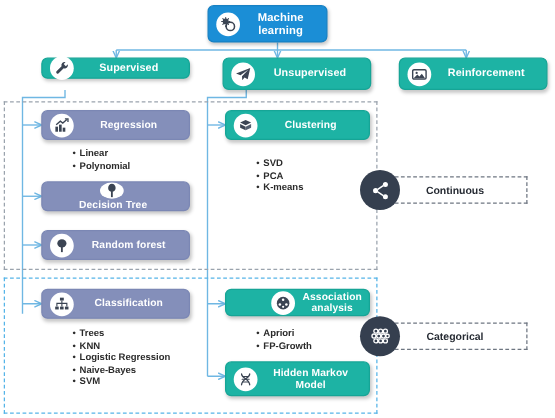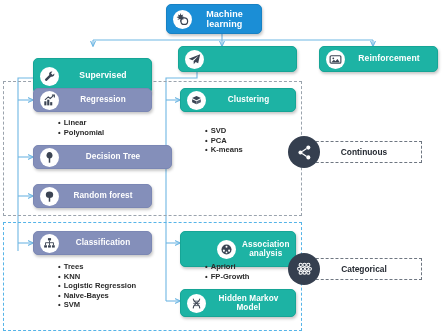--- a/index.html
+++ b/index.html
@@ -116,35 +116,36 @@
     <span class="badge">
       <svg width="13" height="13" viewBox="0 0 16 16">
         <circle cx="10.2" cy="10" r="4.1" fill="none" stroke="#3b4453" stroke-width="1.5"></circle>
         <circle cx="5.6" cy="5.2" r="2.9" fill="#3b4453"></circle>
         <path d="M5.6 1.2v1M5.6 9.2v1M1.6 5.2h1M8.6 5.2h1M2.8 2.4l.7.7M7.7 7.3l.7.7M8.4 2.4l-.7.7M3.5 7.3l-.7.7" stroke="#3b4453" stroke-width="1.1" stroke-linecap="round"></path>
       </svg>
     </span>
     <span class="label">Machine learning</span>
   </div>
 
-  <div class="node n-teal" style="left:33px;top:46px;width:119px;height:36px;font-size:8.6px;margin-top:12px;">
+  <div class="node n-teal" style="left:33px;top:46px;width:119px;height:17px;font-size:8.6px;">
     <span class="badge">
       <svg width="13" height="13" viewBox="0 0 16 16">
         <path d="M11.6 2.1a3.1 3.1 0 0 0-3.9 4L3 10.8a1.5 1.5 0 1 0 2.1 2.1l4.7-4.7a3.1 3.1 0 0 0 4-3.9L11.9 6.1 9.8 4l1.8-1.9z" fill="#3b4453"></path>
       </svg>
     </span>
     <span class="label">Supervised</span>
   </div>
 
   <div class="node n-teal" style="left:178px;top:46px;width:119px;height:26px;font-size:8.6px;">
     <span class="badge">
       <svg width="13" height="13" viewBox="0 0 16 16">
         <path d="M15 1.6 1 7.1l4.4 1.7L13 3.4 6.9 9.8l.2 4 2.3-2.7 3.1 1.6z" fill="#3b4453"></path>
       </svg>
     </span>
+    <span class="label">Unsupervised</span>
   </div>
 
   <div class="node n-teal" style="left:319px;top:46px;width:119px;height:26px;font-size:8.6px;">
     <span class="badge">
       <svg width="13" height="13" viewBox="0 0 16 16">
         <rect x="1.4" y="3.4" width="13.2" height="9.2" rx="1.3" fill="none" stroke="#3b4453" stroke-width="1.4"></rect>
         <circle cx="5.3" cy="6.6" r="1.1" fill="#3b4453"></circle>
         <path d="M2.6 11.6 6 8.2l2 1.9 2.4-2.6 3 4.1z" fill="#3b4453"></path>
       </svg>
     </span>
@@ -162,21 +163,21 @@
       </svg>
     </span>
     <span class="label">Regression</span>
   </div>
 
   <div class="bullets" style="left:58px;top:118px;">
     <div>Linear</div>
     <div>Polynomial</div>
   </div>
 
-  <div class="node n-purple" style="left:33px;top:145px;width:139px;height:24px;font-size:8.2px;">
+  <div class="node n-purple" style="left:33px;top:145px;width:119px;height:24px;font-size:8.2px;flex-direction:column;">
     <span class="badge">
       <svg width="13" height="13" viewBox="0 0 16 16">
         <path d="M8 1.2c2.2 0 3.7 2 3.7 4.3 0 2.2-1.6 3.7-3.7 3.7S4.3 7.7 4.3 5.5C4.3 3.2 5.8 1.2 8 1.2z" fill="#3b4453"></path>
         <rect x="7.1" y="8.4" width="1.8" height="6" fill="#3b4453"></rect>
       </svg>
     </span>
     <span class="label">Decision Tree</span>
   </div>
 
   <div class="node n-purple" style="left:33px;top:184px;width:119px;height:24px;font-size:8.2px;">
@@ -220,21 +221,21 @@
     </span>
     <span class="label">Clustering</span>
   </div>
 
   <div class="bullets" style="left:205px;top:126px;">
     <div>SVD</div>
     <div>PCA</div>
     <div>K-means</div>
   </div>
 
-  <div class="node n-teal" style="left:180px;top:231px;width:116px;height:36px;font-size:8.2px;padding-left:36px;">
+  <div class="node n-teal" style="left:180px;top:231px;width:116px;height:22px;font-size:8.2px;padding-left:36px;">
     <span class="badge">
       <svg width="13" height="13" viewBox="0 0 16 16">
         <circle cx="8" cy="8" r="6.2" fill="#3b4453"></circle>
         <circle cx="8" cy="4.6" r="1.25" fill="#fff"></circle>
         <circle cx="4.8" cy="9.4" r="1.25" fill="#fff"></circle>
         <circle cx="11.2" cy="9.4" r="1.25" fill="#fff"></circle>
         <circle cx="8" cy="11.6" r="1.1" fill="#fff"></circle>
       </svg>
     </span>
     <span class="label">Association analysis</span>

